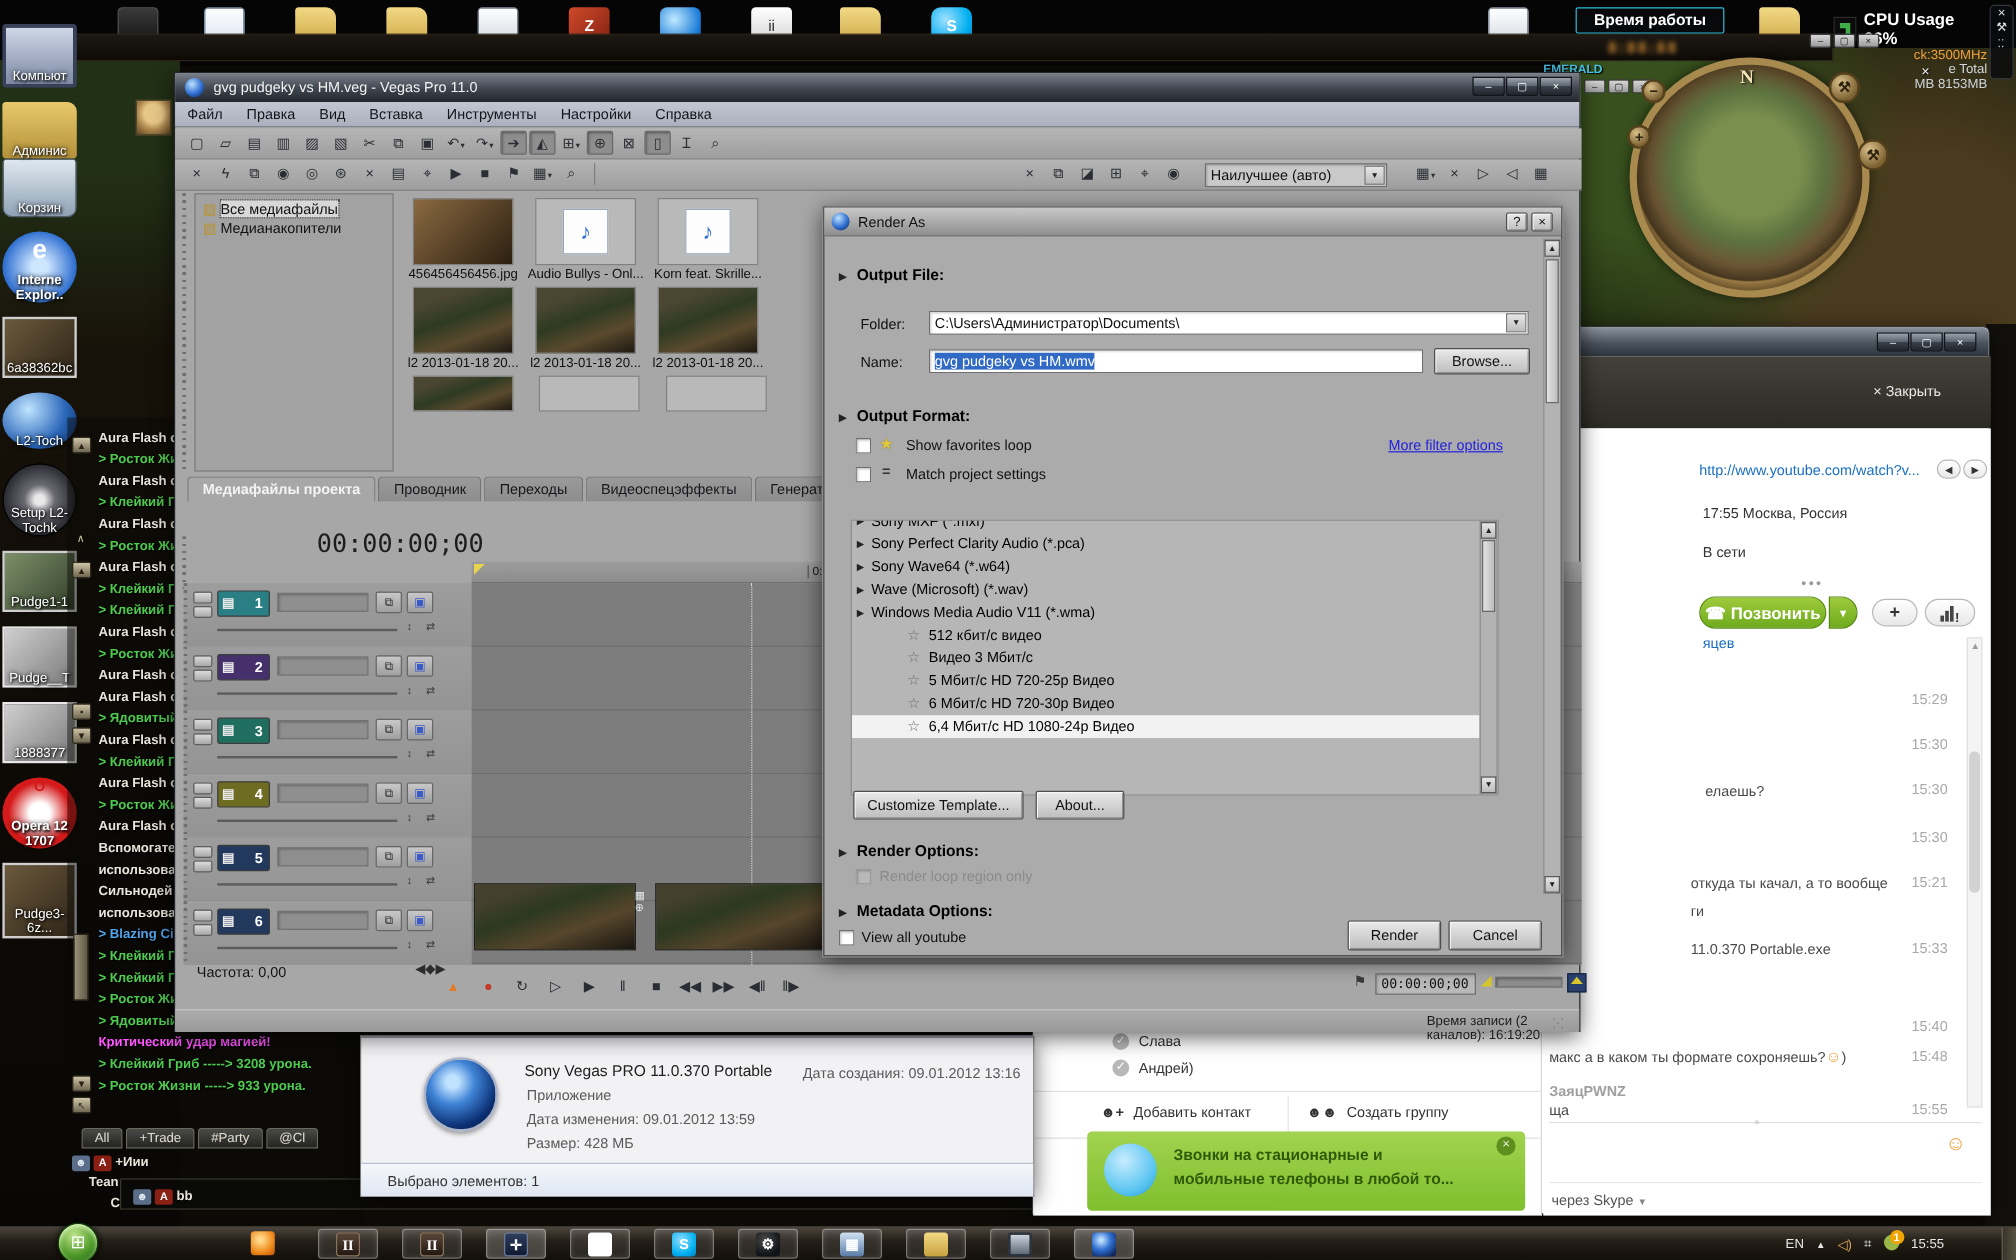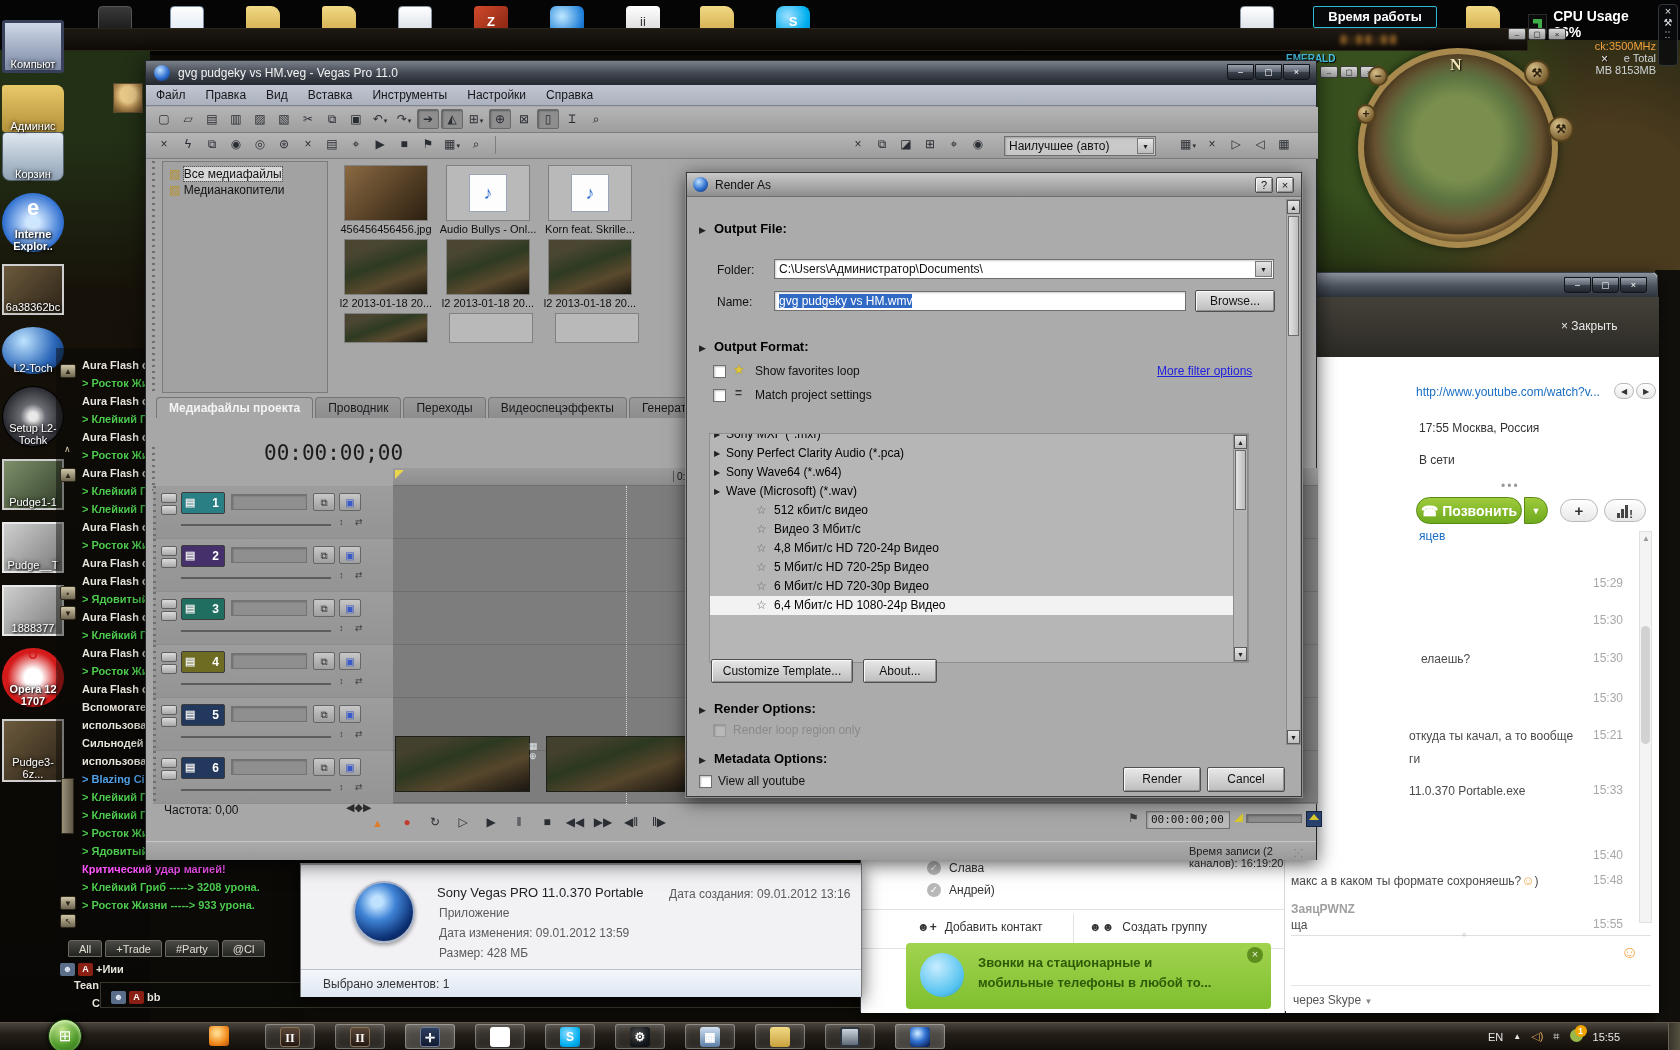--- a/index.html
+++ b/index.html
@@ -742,23 +742,23 @@
     <span class="abs" style="left:48px;top:213px;color:#333;font-weight:bold;">=</span>
     <span class="abs" style="left:68px;top:215px;font-size:12px;color:#111;">Match project settings</span>
 
     <div id="fmtlist" class="abs" style="left:22px;top:228px;width:540px;height:230px;margin-top:32px;">
       <div style="margin-right:15px;">
 
       <div class="fmt cut">Sony MXF (*.mxf)</div>
           <div class="fmt">Sony Perfect Clarity Audio (*.pca)</div>
           <div class="fmt">Sony Wave64 (*.w64)</div>
           <div class="fmt">Wave (Microsoft) (*.wav)</div>
+          <div class="fmt">Windows Media Audio V11 (*.wma)</div>
           <div class="fmt tpl">512 кбит/с видео</div>
           <div class="fmt tpl">Видео 3 Мбит/с</div>
-          <div class="fmt tpl">4,8 Мбит/с HD 720-24p Видео</div>
           <div class="fmt tpl">5 Мбит/с HD 720-25p Видео</div>
           <div class="fmt tpl">6 Мбит/с HD 720-30p Видео</div>
           <div class="fmt tpl selected">6,4 Мбит/с HD 1080-24p Видео</div>
         </div>
       <div class="sb-track abs" style="right:0;top:0;width:15px;height:228px;">
         <div class="sb-btn" style="top:0;">▲</div>
         <div class="sb-thumb" style="top:15px;height:60px;"></div>
         <div class="sb-btn" style="bottom:0;">▼</div>
       </div>
     </div>

